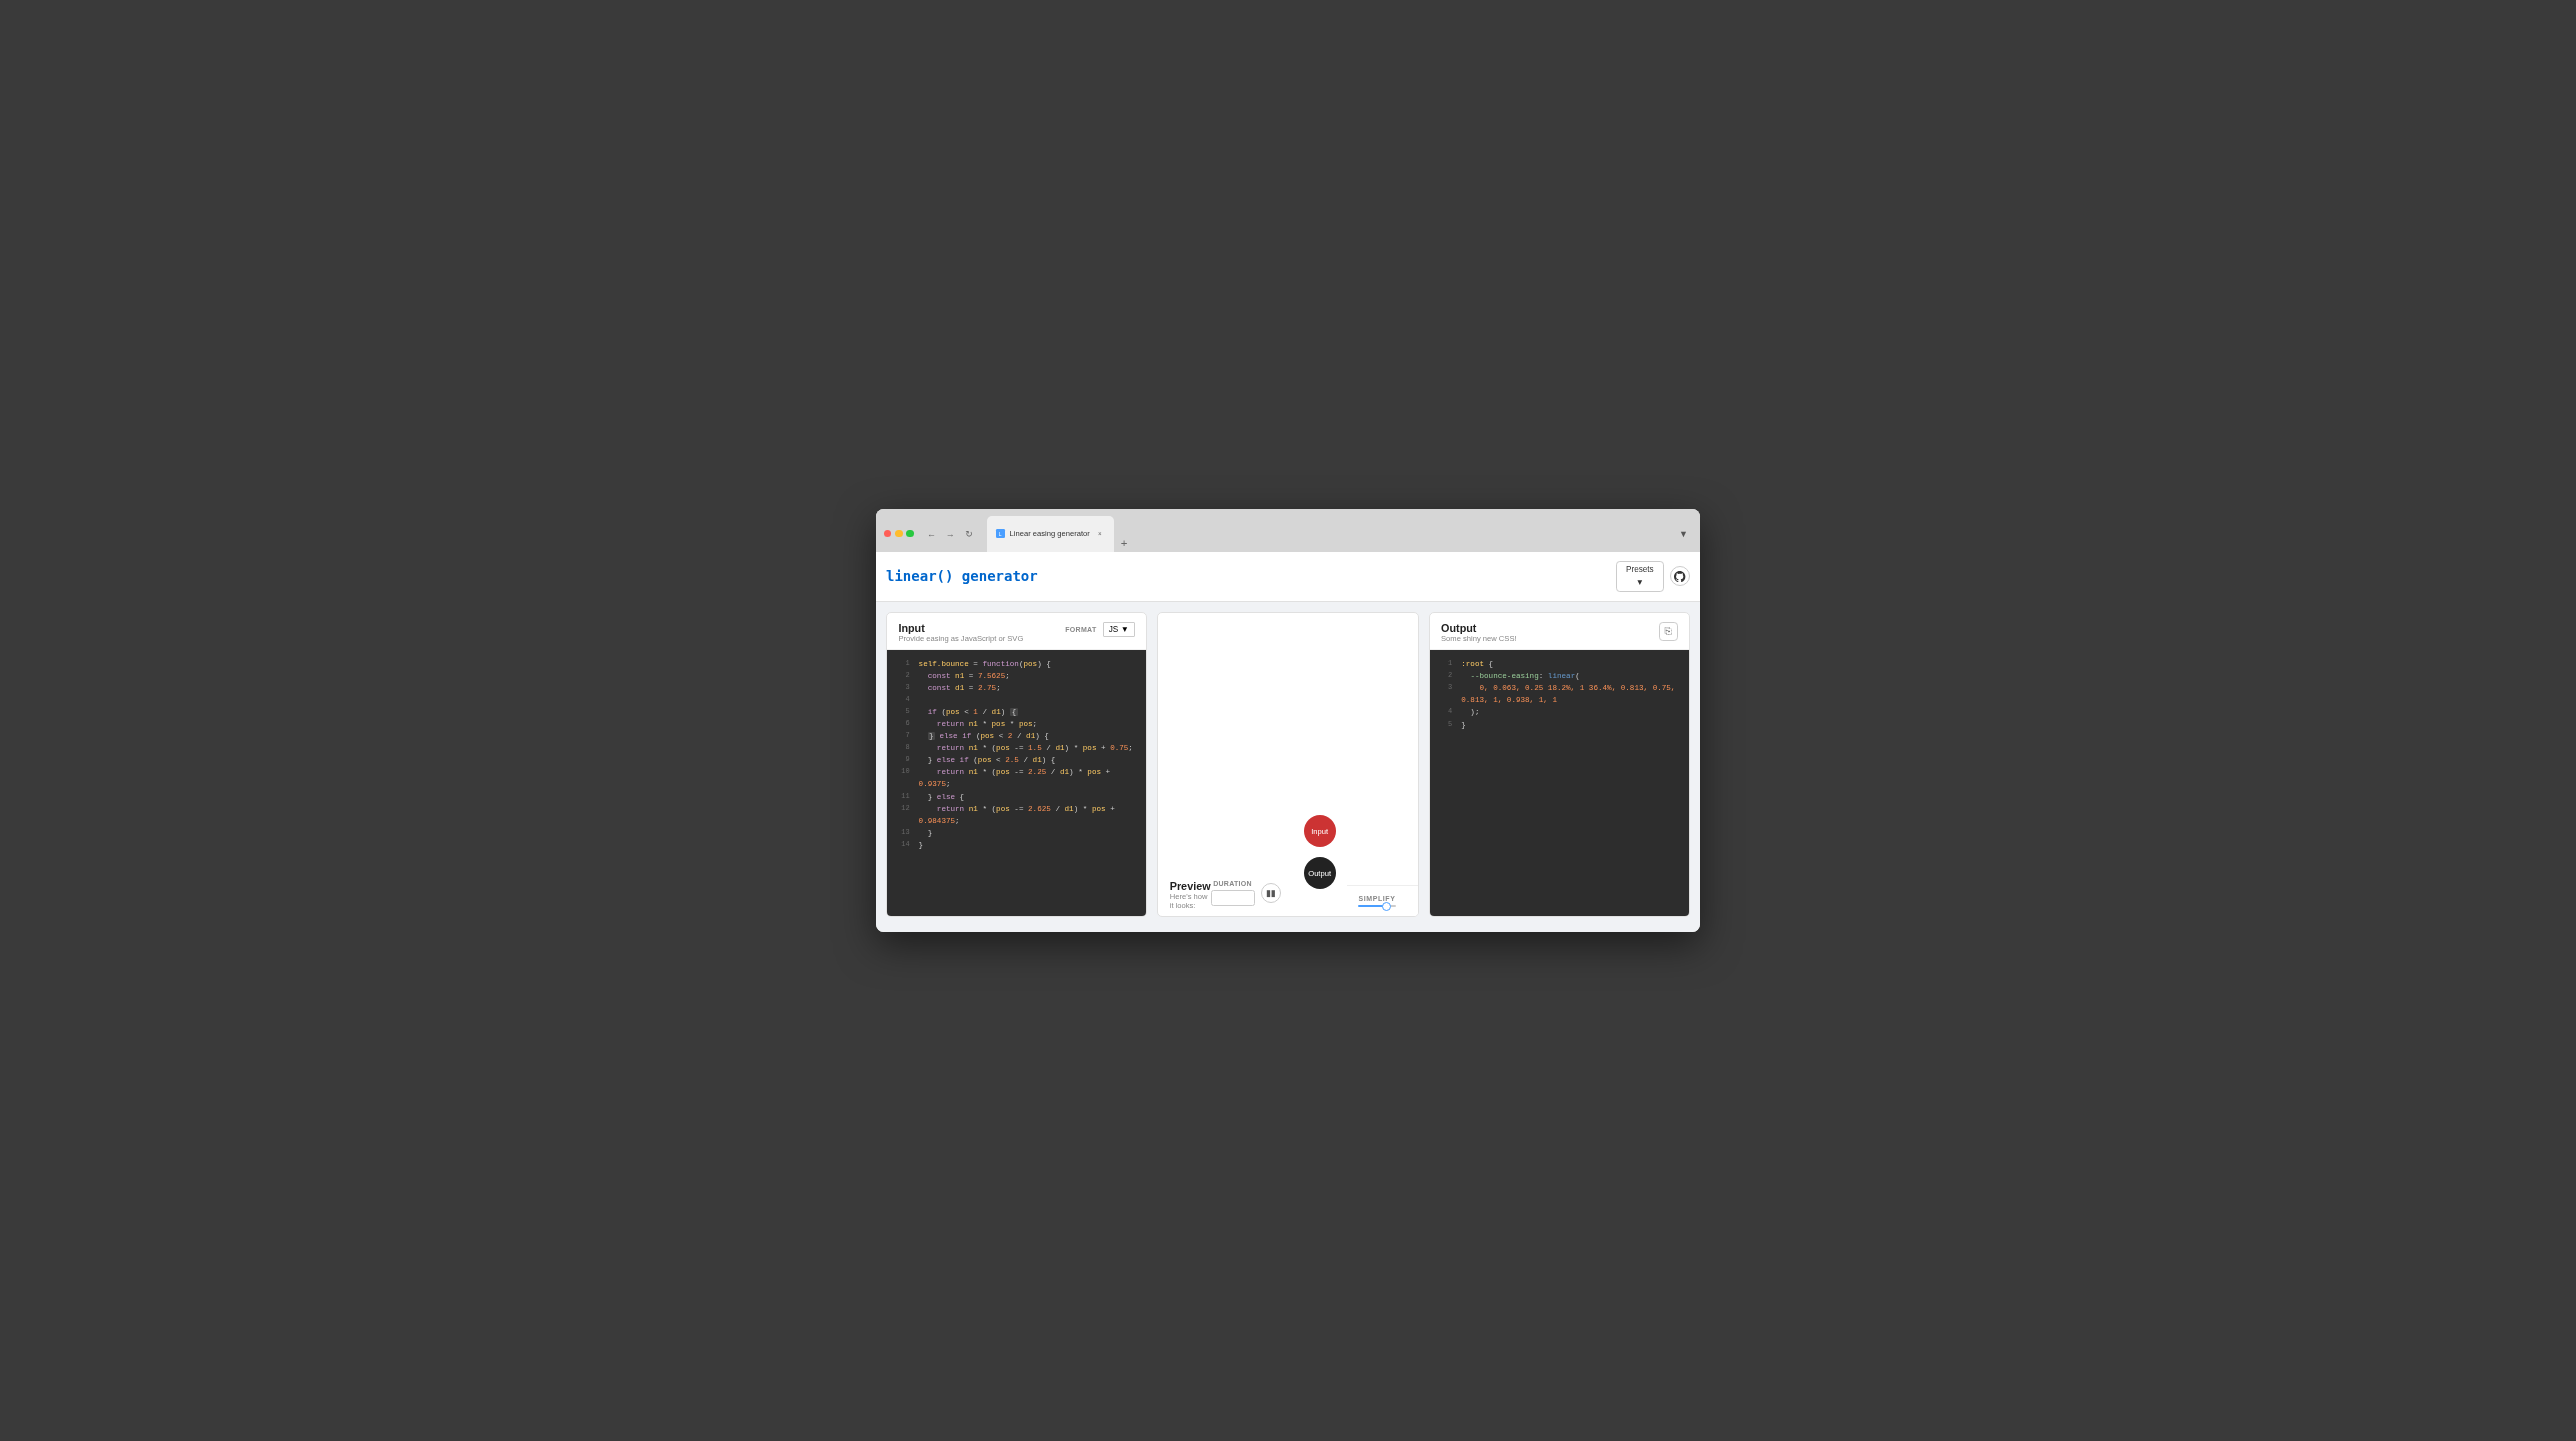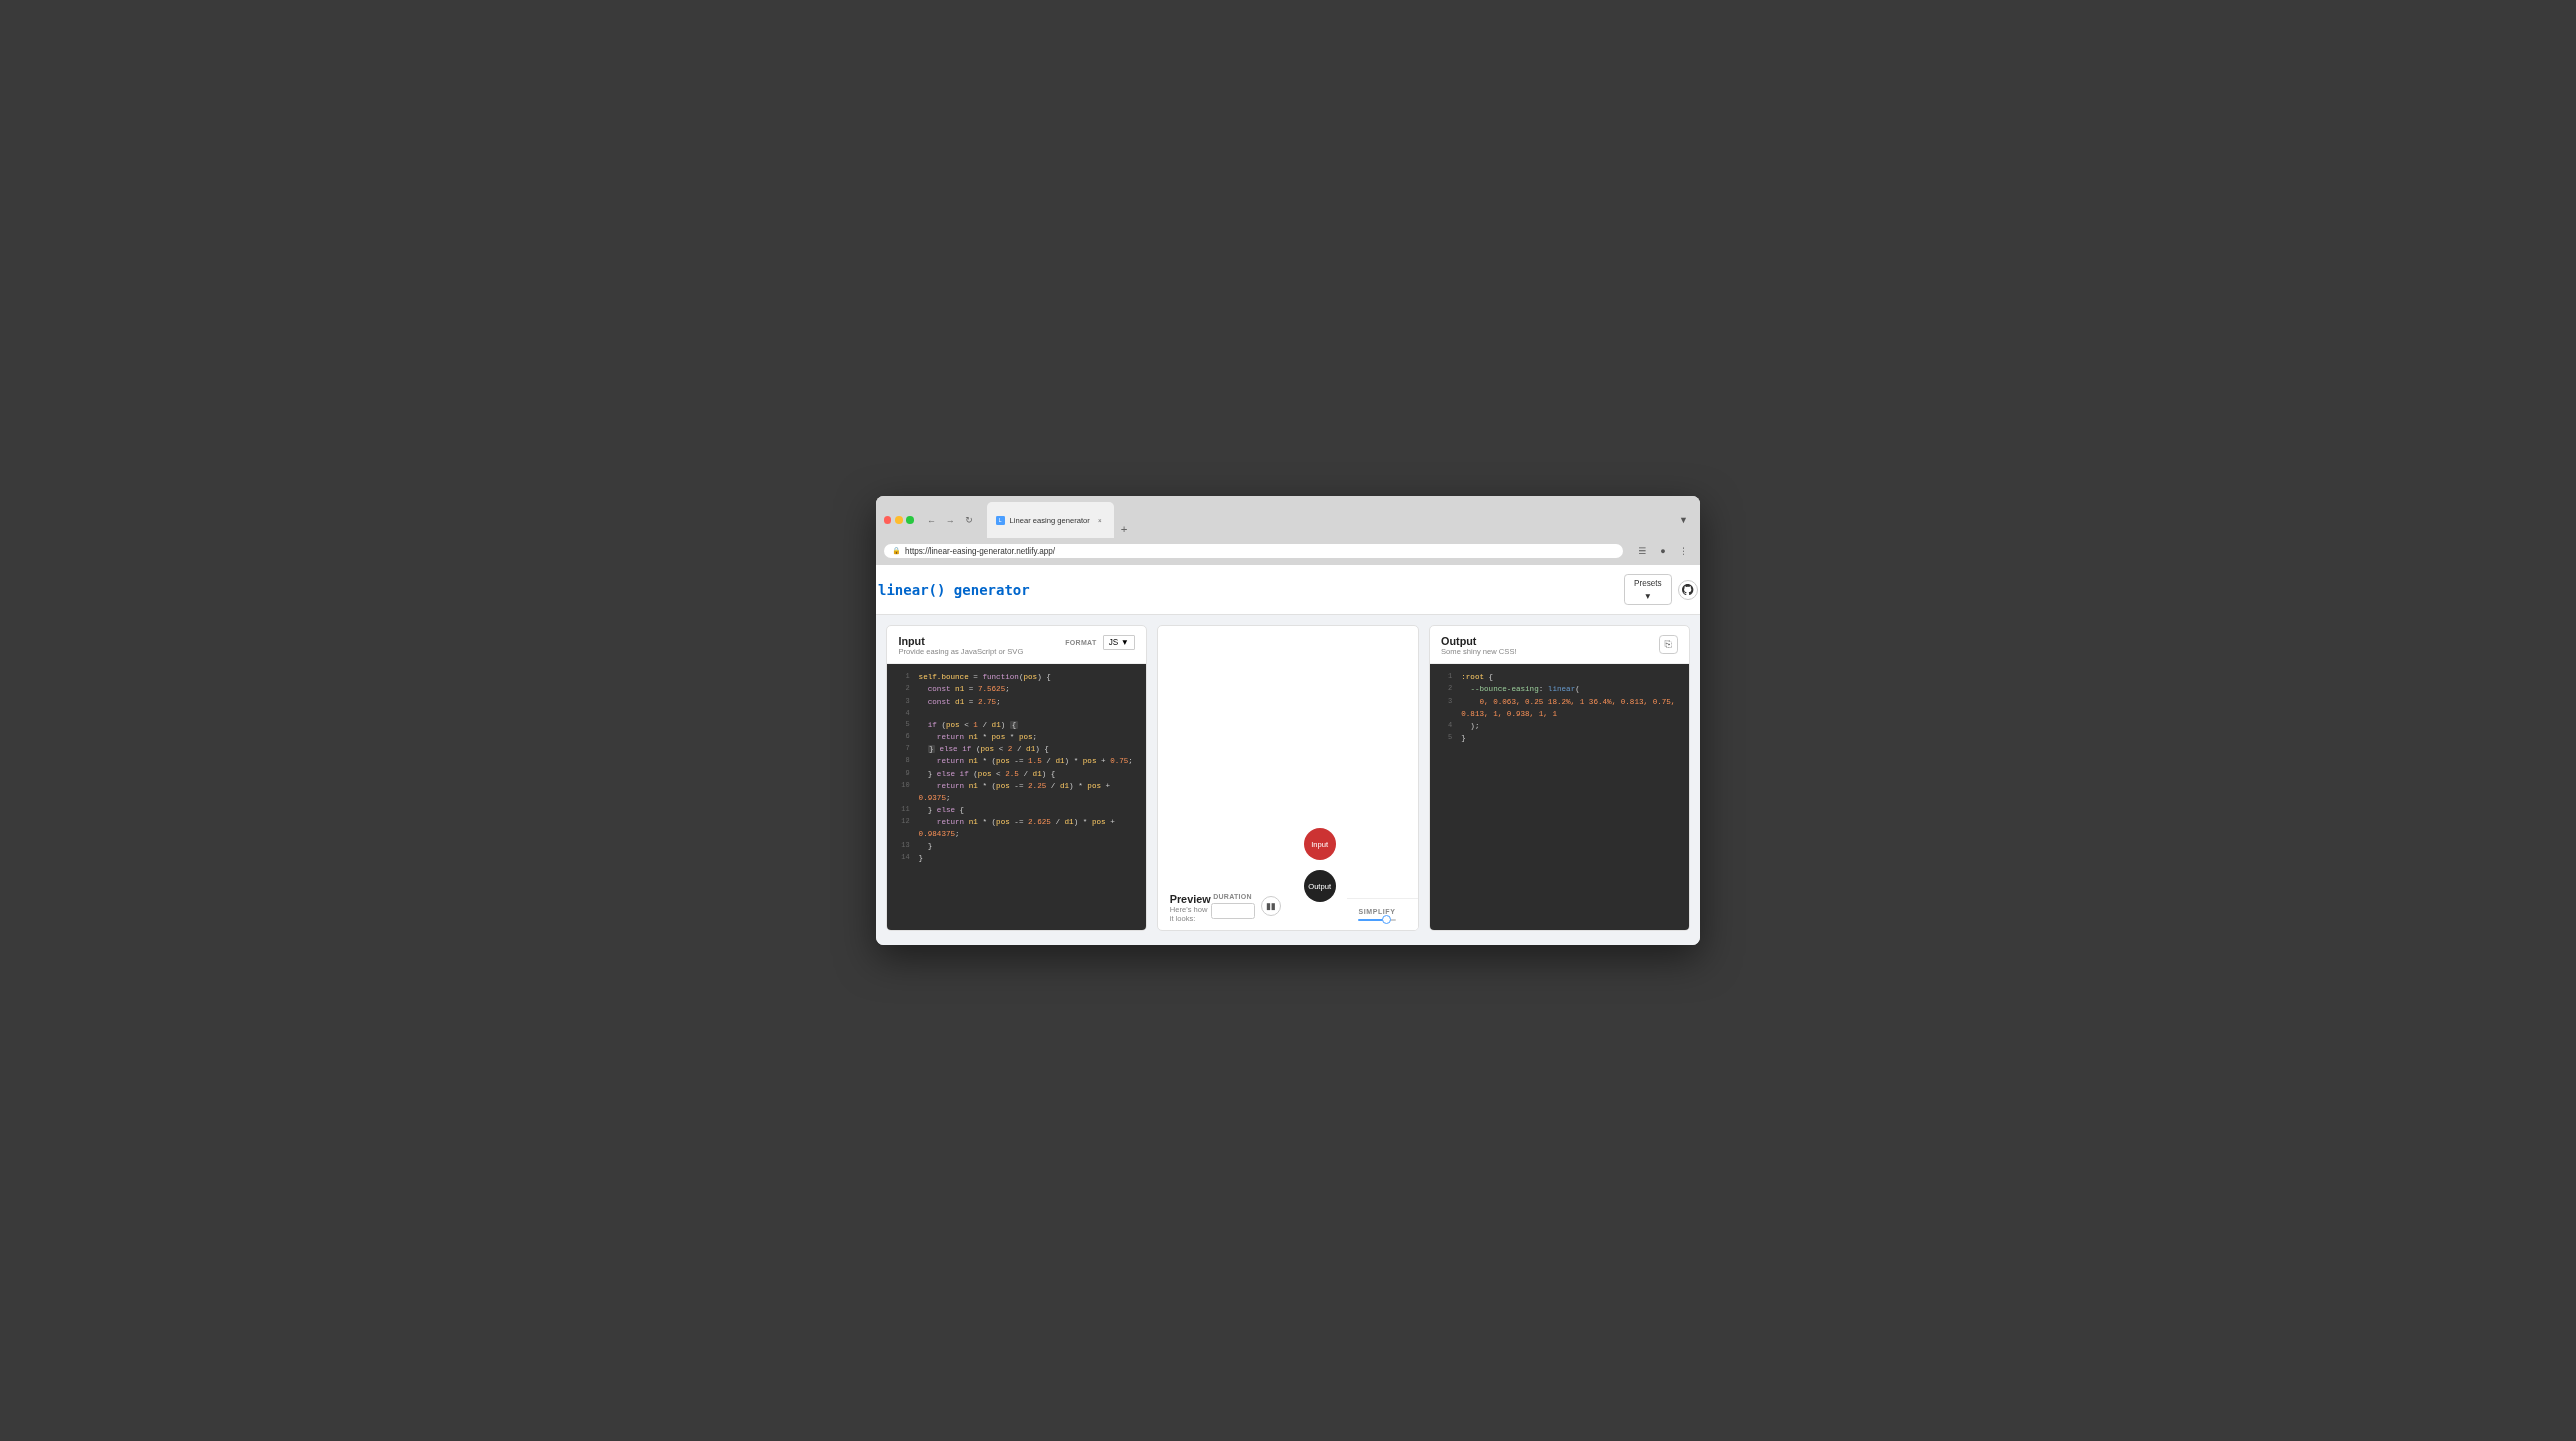--- a/index.html
+++ b/index.html
@@ -151,21 +151,21 @@
       font-size: 9px;
       cursor: pointer;
     }
     
     .app-content {
       background: #f0f2f5;
       min-height: 380px;
     }
     .app-header {
       background: white;
-      padding: 9px 2px;
+      padding: 9px 10px;
       display: flex;
       align-items: center;
       justify-content: space-between;
       border-bottom: 0.6px solid #e0e0e0;
     }
     .app-logo {
       font-size: 14px;
       font-weight: 700;
       color: #0066cc;
       font-family: monospace;
@@ -439,31 +439,20 @@
           <span class="tab-close">×</span>
         </div>
         <div class="tab-new">+</div>
       </div>
       <div class="browser-actions">
         <div class="browser-action-btn">▼</div>
       </div>
     </div>
   </div>
 
-  <div class="address-bar-row">
-    <div class="address-bar">
-      <span class="address-lock">🔒</span>
-      <span>https://linear-easing-generator.netlify.app/</span>
-    </div>
-    <div class="browser-actions">
-      <div class="browser-action-btn">☰</div>
-      <div class="browser-action-btn">●</div>
-      <div class="browser-action-btn">⋮</div>
-    </div>
-  </div>
 
   <div class="app-content">
 
     <div class="app-header">
       <div class="app-logo">linear() generator</div>
       <div class="header-right">
         <button class="presets-btn">
           <span>Presets</span>
           <span>▼</span>
         </button>

